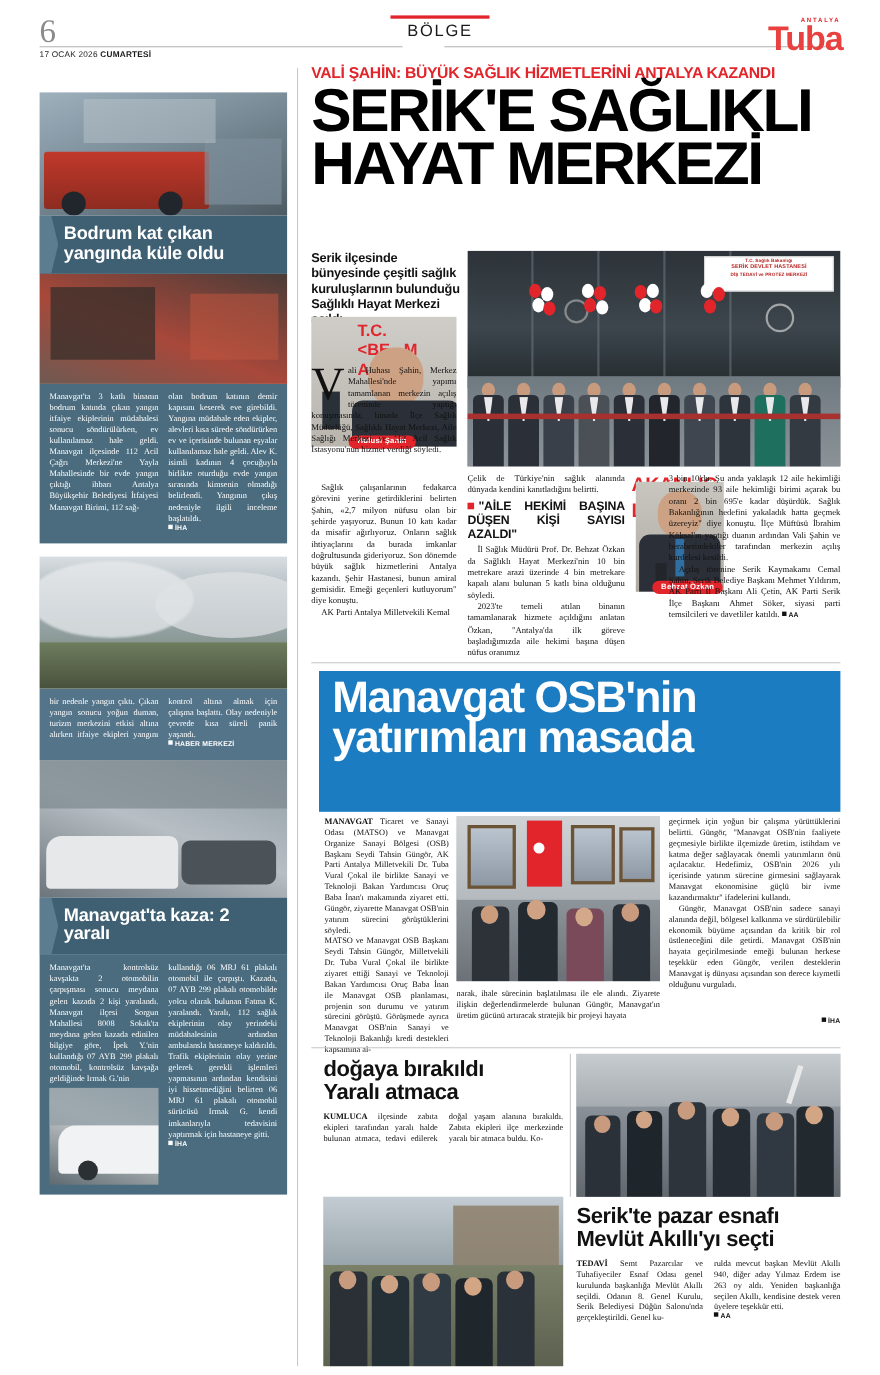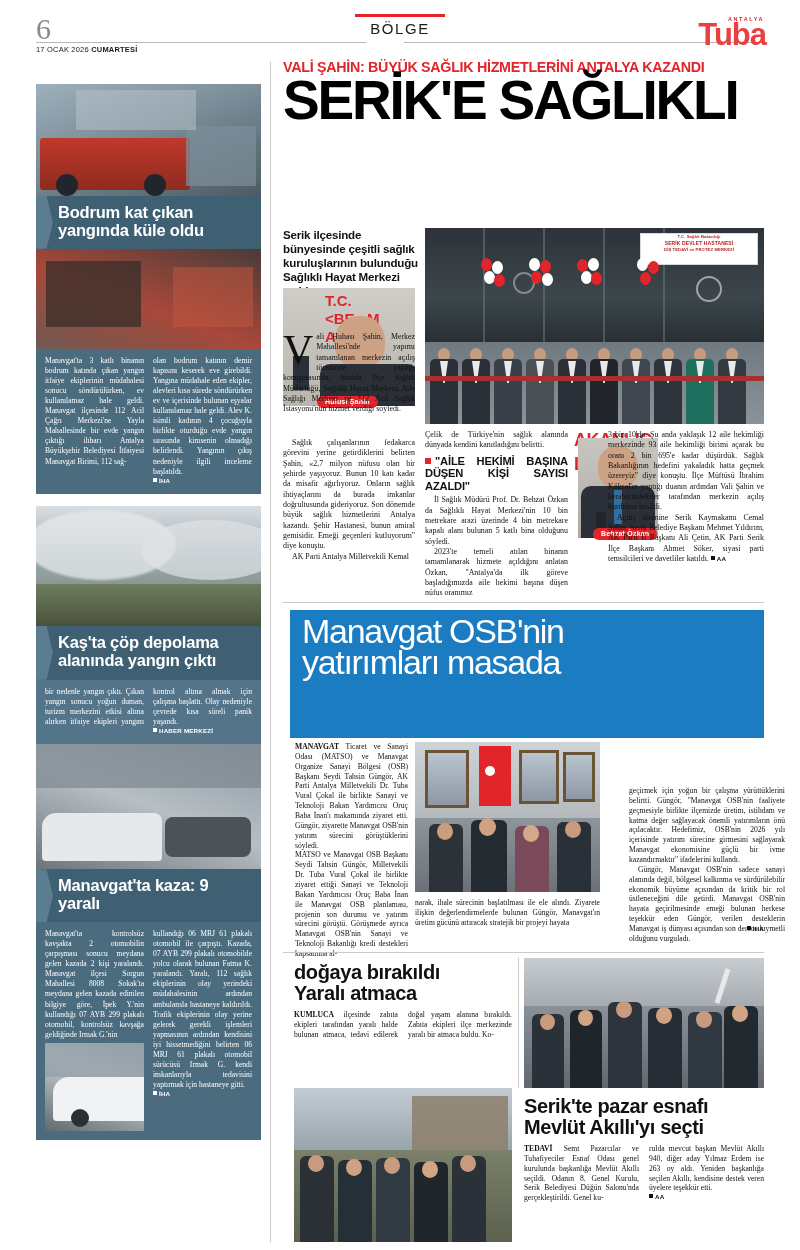--- a/index.html
+++ b/index.html
@@ -150,21 +150,21 @@
     font-family:"Liberation Sans",sans-serif; font-size:11.2px; font-weight:bold;
     line-height:1.12; color:#111; margin:4px 0 3px; letter-spacing:-.2px;
   }
   .subhead .sq { background:#e2242b; width:6px; height:6px; margin-right:4px; }
 
   
   .bluebanner {
     position:absolute; background:#1b7cc2; color:#fff; padding:6px 12px 10px;
   }
   .bluebanner h1 {
-    font-size:34px; font-weight:normal; line-height:.92; letter-spacing:-1.3px;
+    font-size:40px; font-weight:bold; line-height:.92; letter-spacing:-1.3px;
   }
 
   .hr-thin { position:absolute; background:#c9c9c9; height:1px; }
 
   .photo-flag {
     position:absolute; overflow:hidden;
     background:linear-gradient(180deg,#c9ccd0 0%,#9aa0a6 60%,#6d7379 100%);
   }
   .frame-portrait { position:absolute; background:#6b5335; padding:3px; }
   .frame-portrait .inner { width:100%; height:100%; background:linear-gradient(180deg,#b9c4cf,#8d98a4); }
@@ -236,41 +236,37 @@
         </div>
       </div>
     </div>
 
     <div class="story-card" style="margin-top:12px;">
       <div class="photo photo-b">
         <div style="position:absolute;left:-10px;top:4px;width:150px;height:70px;background:#e7eaec;opacity:.75;border-radius:50%;filter:blur(1px);"></div>
         <div style="position:absolute;right:-20px;top:14px;width:140px;height:60px;background:#dfe3e5;opacity:.7;border-radius:50%;"></div>
         <div style="position:absolute;left:0;bottom:0;width:100%;height:42px;background:linear-gradient(180deg,#6e7d5e,#49513c);"></div>
       </div>
-      <div class="headband tall">
-        <div class="chev"></div>
-        <h2>Kaş'ta çöp depolama alanında yangın çıktı</h2>
-      </div>
       <div class="blue-body light">
         <div class="cols2 bodytext">
           <p>bir nedenle yangın çıktı. Çıkan yangın sonucu yoğun duman, turizm merkezini etkisi altına alırken itfaiye ekipleri yangını kontrol altına almak için çalışma başlattı. Olay nedeniyle çevrede kısa süreli panik yaşandı.</p>
           <p class="src"><span class="sq"></span><span>HABER MERKEZİ</span></p>
         </div>
       </div>
       <div class="photo photo-c">
         <div style="position:absolute;left:6px;bottom:8px;width:120px;height:48px;background:#e6e8ea;border-radius:14px 8px 4px 4px;"></div>
         <div style="position:absolute;right:10px;bottom:12px;width:86px;height:40px;background:#4b5258;border-radius:8px;"></div>
         <div style="position:absolute;left:0;top:0;width:100%;height:44px;background:#7c878e;opacity:.7;"></div>
       </div>
     </div>
 
     <div class="story-card">
       <div class="headband">
         <div class="chev"></div>
-        <h2>Manavgat'ta kaza: 9 yaralı</h2>
+        <h2>Manavgat'ta kaza: 2 yaralı</h2>
       </div>
       <div class="blue-body">
         <div class="cols2 bodytext">
           <p>Manavgat'ta kontrolsüz kavşakta 2 otomobilin çarpışması sonucu meydana gelen kazada 2 kişi yaralandı. Manavgat ilçesi Sorgun Mahallesi 8008 Sokak'ta meydana gelen kazada edinilen bilgiye göre, İpek Y.'nin kullandığı 07 AYB 299 plakalı otomobil, kontrolsüz kavşağa geldiğinde Irmak G.'nin</p>
           <div class="photo photo-d" style="height:88px;margin-top:3px;break-inside:avoid;">
             <div style="position:absolute;left:8px;bottom:10px;width:140px;height:44px;background:#f1f2f3;border-radius:16px 10px 4px 4px;"></div>
             <div style="position:absolute;left:26px;bottom:4px;width:18px;height:18px;border-radius:50%;background:#2b3034;"></div>
 
             <div style="position:absolute;left:0;top:0;width:100%;height:34px;background:#93a0a7;opacity:.8;"></div>
           </div>
@@ -278,20 +274,21 @@
           <p class="src"><span class="sq"></span><span>İHA</span></p>
         </div>
       </div>
     </div>
   </div>
 
   <div class="main">
     <div class="kicker">VALİ ŞAHİN: BÜYÜK SAĞLIK HİZMETLERİNİ ANTALYA KAZANDI</div>
     <div class="main-head">
       <div>SERİK'E SAĞLIKLI</div>
+      <div>HAYAT MERKEZİ</div>
     </div>
   </div>
 
   <div style="position:absolute;left:283px;top:228px;width:146px;">
     <div class="standfirst">Serik ilçesinde bünyesinde çeşitli sağlık kuruluşlarının bulunduğu Sağlıklı Hayat Merkezi açıldı.</div>
   </div>
 
   <div class="lead-photo" style="left:425px; top:228px; width:339px; height:196px;">
     <div class="glassband"></div>
     <div class="glass-seam" style="left:58px;"></div>
@@ -472,21 +469,21 @@
     <div style="position:absolute;left:142px;bottom:0;width:34px;height:70px;background:#2a3037;border-radius:6px 6px 0 0;"></div>
     <div style="position:absolute;left:150px;bottom:54px;width:16px;height:17px;border-radius:50%;background:#c99b7e;"></div>
   </div>
 
   <div class="art-cols" style="left:415px;top:898px;width:185px;">
     <div class="art" style="font-size:7.6px;line-height:1.3;">
       <p class="noind">narak, ihale sürecinin başlatılması ile ele alındı. Ziyarete ilişkin değerlendirmelerde bulunan Güngör, Manavgat'ın üretim gücünü artıracak stratejik bir projeyi hayata</p>
     </div>
   </div>
 
-  <div class="art-cols" style="left:608px;top:786px;width:156px;margin-left:21px;">
+  <div class="art-cols" style="left:608px;top:742px;width:156px;">
     <div class="art" style="font-size:7.6px;line-height:1.3;">
       <p class="noind">geçirmek için yoğun bir çalışma yürüttüklerini belirtti. Güngör, "Manavgat OSB'nin faaliyete geçmesiyle birlikte ilçemizde üretim, istihdam ve katma değer sağlayacak önemli yatırımların önü açılacaktır. Hedefimiz, OSB'nin 2026 yılı içerisinde yatırım sürecine girmesini sağlayarak Manavgat ekonomisine güçlü bir ivme kazandırmaktır" ifadelerini kullandı.</p>
       <p>Güngör, Manavgat OSB'nin sadece sanayi alanında değil, bölgesel kalkınma ve sürdürülebilir ekonomik büyüme açısından da kritik bir rol üstleneceğini dile getirdi. Manavgat OSB'nin hayata geçirilmesinde emeği bulunan herkese teşekkür eden Güngör, verilen desteklerin Manavgat iş dünyası açısından son derece kıymetli olduğunu vurguladı.</p>
     </div>
   </div>
   <div class="art-cols" style="left:570px;top:925px;width:194px;">
     <div class="art" style="font-size:7.6px;line-height:1.3;">
       <p class="noind src" style="font-family:'Liberation Sans',sans-serif;text-align:right;"><span class="sq"></span><span>İHA</span></p>
     </div>
   </div>

